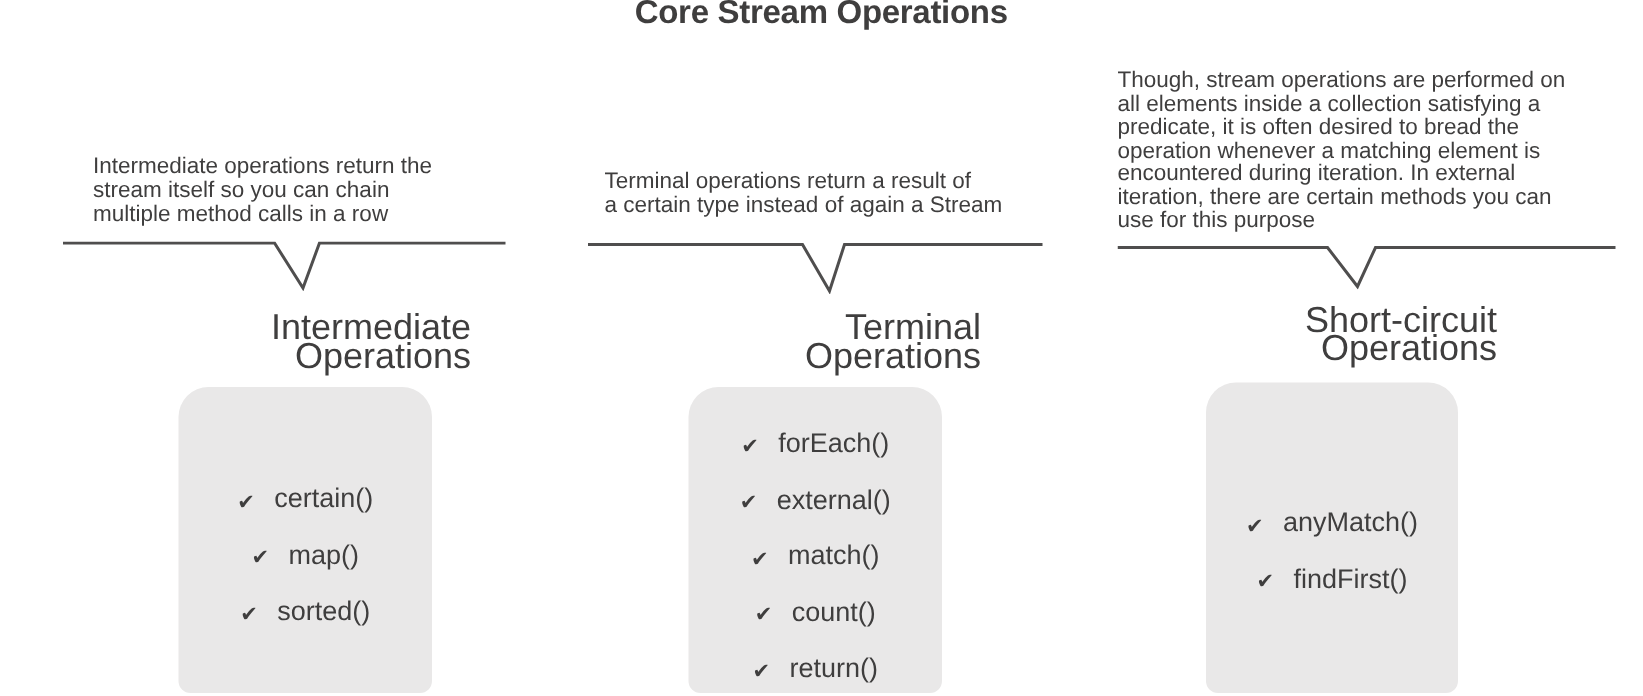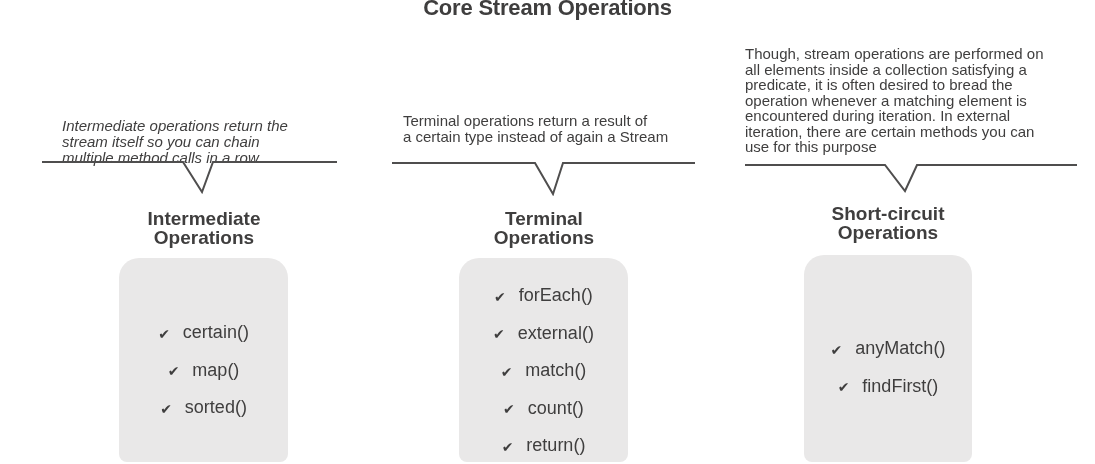--- a/index.html
+++ b/index.html
@@ -24,40 +24,40 @@
     line-height:26px;
     font-weight:bold;
     letter-spacing:-0.2px;
   }
   .desc{
     position:absolute;
     font-size:15px;
     line-height:16px;
     white-space:pre-line;
   }
-  .c1 .desc{left:62px;top:118px;font-style:italic;}
+  .c1 .desc{left:62px;top:103px;}
   .c2 .desc{left:403px;top:113px;}
   .c3 .desc{left:745px;top:46px;line-height:15.5px;}
   .brace{position:absolute;display:block;}
   .c1 .brace{left:42px;top:161px;}
   .c2 .brace{left:392px;top:162px;}
   .c3 .brace{left:745px;top:164px;}
   .brace polyline{
     fill:none;
     stroke:var(--brace-line);
     stroke-width:2;
     stroke-linejoin:miter;
   }
   .heading{
     position:absolute;
     width:220px;
-    text-align:center;
-    font-size:19px;
+    text-align:right;
+    font-size:24px;
     line-height:19px;
-    font-weight:bold;
+    font-weight:normal;
     white-space:pre-line;
   }
   .c1 .heading{left:94px;top:209px;}
   .c2 .heading{left:434px;top:209px;}
   .c3 .heading{left:778px;top:204px;}
   .ops-box{
     position:absolute;
     background:var(--box-bg);
     border-radius:20px 20px 8px 8px;
   }

